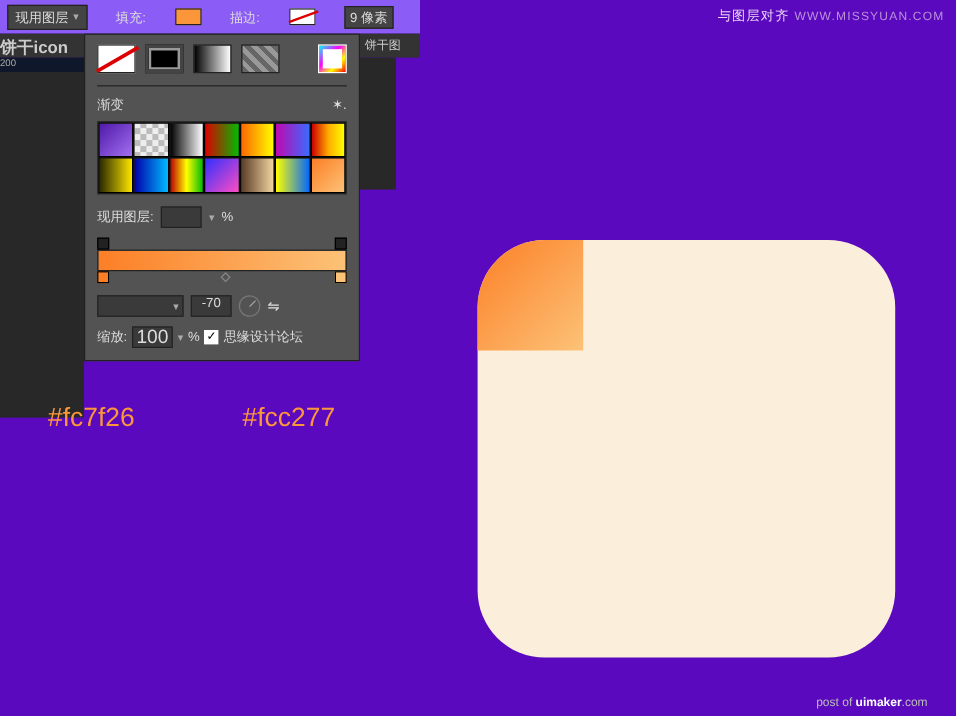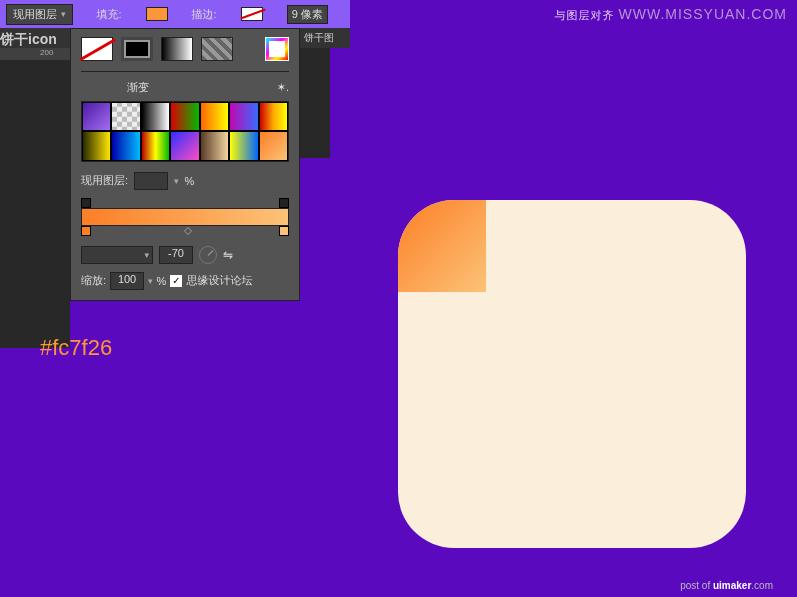--- a/index.html
+++ b/index.html
@@ -10,43 +10,43 @@
 .chev { font-size: 9px; color: #aaa; }
 .fill-swatch { width: 22px; height: 14px; background: #fc963b; border: 1px solid #222; }
 .stroke-swatch { width: 22px; height: 14px; background: #fff; border: 1px solid #222; position: relative; }
 .stroke-swatch::after { content: ""; position: absolute; left: -2px; top: 5px; width: 26px; height: 2px; background: #d00; transform: rotate(-20deg); }
 .stroke-px { border: 1px solid #222; padding: 1px 4px; background: #444; }
 
 .doc-tabs { position: absolute; top: 28px; left: 0; width: 70px; height: 20px; background: #333; font-size: 14px; color: #ccc; padding: 3px 0; font-weight: bold; }
 .tab-right { position: absolute; top: 28px; left: 300px; width: 50px; height: 20px; background: #333; font-size: 10px; color: #ccc; padding: 3px 4px; }
 .canvas-left { position: absolute; top: 48px; left: 0; width: 70px; height: 300px; background: #282828; }
 .canvas-right-dark { position: absolute; top: 48px; left: 300px; width: 30px; height: 110px; background: #282828; }
-.ruler { position: absolute; top: 48px; left: 0; width: 70px; height: 12px; background: #404040; font-size: 8px; color: #aaa; padding-left: 40px; }
+.ruler { position: absolute; top: 48px; left: 0; width: 70px; height: 12px; background: #0f172a; font-size: 8px; color: #aaa; }
 
 .gradient-panel { position: absolute; top: 28px; left: 70px; width: 230px; background: #535353; border: 1px solid #222; padding: 8px 10px 10px; color: #ddd; font-size: 11px; }
 
 .fill-type-row { display: flex; gap: 8px; align-items: center; margin-bottom: 10px; }
 .fill-type { width: 32px; height: 24px; border: 1px solid #222; background: #333; }
 .ft-none { background: #fff; position: relative; }
 .ft-none::after { content: ""; position: absolute; left: -4px; top: 10px; width: 40px; height: 3px; background: #d00; transform: rotate(-30deg); }
 .ft-solid { background: #000; border: 3px solid #444; box-shadow: inset 0 0 0 2px #999; }
 .ft-grad { background: linear-gradient(90deg, #000, #fff); }
 .ft-patt { background: repeating-linear-gradient(45deg, #666, #666 4px, #999 4px, #999 8px); }
 .ft-picker { width: 24px; height: 24px; margin-left: auto; border: 1px solid #fff; background: linear-gradient(135deg, #0ff 0%, #f0f 40%, #ff0 70%, #f00 100%); position: relative; }
 .ft-picker::after { content: ""; position: absolute; inset: 3px; background: #fff; }
 
 .panel-divider { height: 1px; background: #222; margin-bottom: 8px; }
 
-.section-header { display: flex; justify-content: space-between; align-items: center; margin-bottom: 6px; margin-left: 46px; }
+.section-header { display: flex; justify-content: space-between; align-items: center; margin-bottom: 6px; }
 
 .preset-grid { display: grid; grid-template-columns: repeat(7, 1fr); gap: 0; border: 1px solid #222; margin-bottom: 10px; }
 .preset { width: 100%; aspect-ratio: 1; border: 1px solid #000; }
 
 .row { display: flex; align-items: center; gap: 6px; margin-bottom: 8px; }
-.num-input { width: 34px; height: 18px; background: #3a3a3a; border: 1px solid #222; color: #ddd; font-size: 11px; text-align: center; }
+.num-input { width: 34px; height: 18px; background: #3a3a3a; border: 1px solid #222; color: #ddd; font-size: 16px; text-align: center; }
 
 .grad-editor { position: relative; height: 40px; margin-bottom: 8px; }
 .opacity-stops { position: relative; height: 10px; }
 .op-stop { position: absolute; top: 0; width: 10px; height: 10px; background: #222; border: 1px solid #000; }
 .op-stop.left { left: 0; } .op-stop.right { right: 0; }
 .grad-bar { height: 18px; background: linear-gradient(90deg, #fc7f26, #fcc277); border: 1px solid #222; }
 .color-stops { position: relative; height: 12px; }
 .c-stop { position: absolute; top: 0; width: 10px; height: 10px; border: 1px solid #000; }
 .c-stop.left { left: 0; background: #fc7f26; } .c-stop.right { right: 0; background: #fcc277; }
 .mid { position: absolute; top: 2px; left: 50%; width: 6px; height: 6px; transform: rotate(45deg); border: 1px solid #888; background: #535353; }
@@ -60,21 +60,21 @@
 .scale-row { display: flex; align-items: center; gap: 4px; justify-content: flex-start; }
 .chk { width: 12px; height: 12px; background: #fff; color: #000; font-size: 10px; text-align: center; line-height: 12px; }
 
 .hex-annotations { position: absolute; top: 335px; left: 40px; font-size: 22px; color: #fc963b; display: flex; gap: 90px; font-family: Arial, sans-serif; }
 
 .artboard { position: absolute; top: 200px; left: 398px; width: 348px; height: 348px; border-radius: 56px; background: #fbefdb; }
 .artboard-grad { position: absolute; top: 0; left: 0; width: 88px; height: 92px; border-top-left-radius: 56px; background: linear-gradient(135deg, #fc7f26, #fcc277); }
 
 .watermark-top { position: absolute; top: 6px; right: 10px; font-size: 11px; color: #e8d3f7; letter-spacing: 1px; }
 .watermark-top .cn { font-family: "SimSun"; }
-.watermark-top .en { font-size: 14px; color: #b893d8; }
+.watermark-top .en { font-size: 10px; color: #b893d8; }
 
 .watermark-bottom { position: absolute; bottom: 6px; right: 24px; font-size: 10px; color: #bbb; }
 .watermark-bottom b { color: #fff; }
 </style>
 </head>
 <body>
 
 <div class="top-toolbar">
   <div class="layer-dropdown">
     <span>现用图层</span>
@@ -159,20 +159,21 @@
     <div class="num-input">100</div>
     <span class="chev">▾</span>
     <span>%</span>
     <div class="chk">✓</div>
     <span>思缘设计论坛</span>
   </div>
 </div>
 
 <div class="hex-annotations">
   <span>#fc7f26</span>
+  <span>#fcc277</span>
 </div>
 
 <div class="artboard">
   <div class="artboard-grad"></div>
 </div>
 
 <div class="watermark-top">
   <span class="cn">与图层对齐</span>
   <span class="en">WWW.MISSYUAN.COM</span>
 </div>

